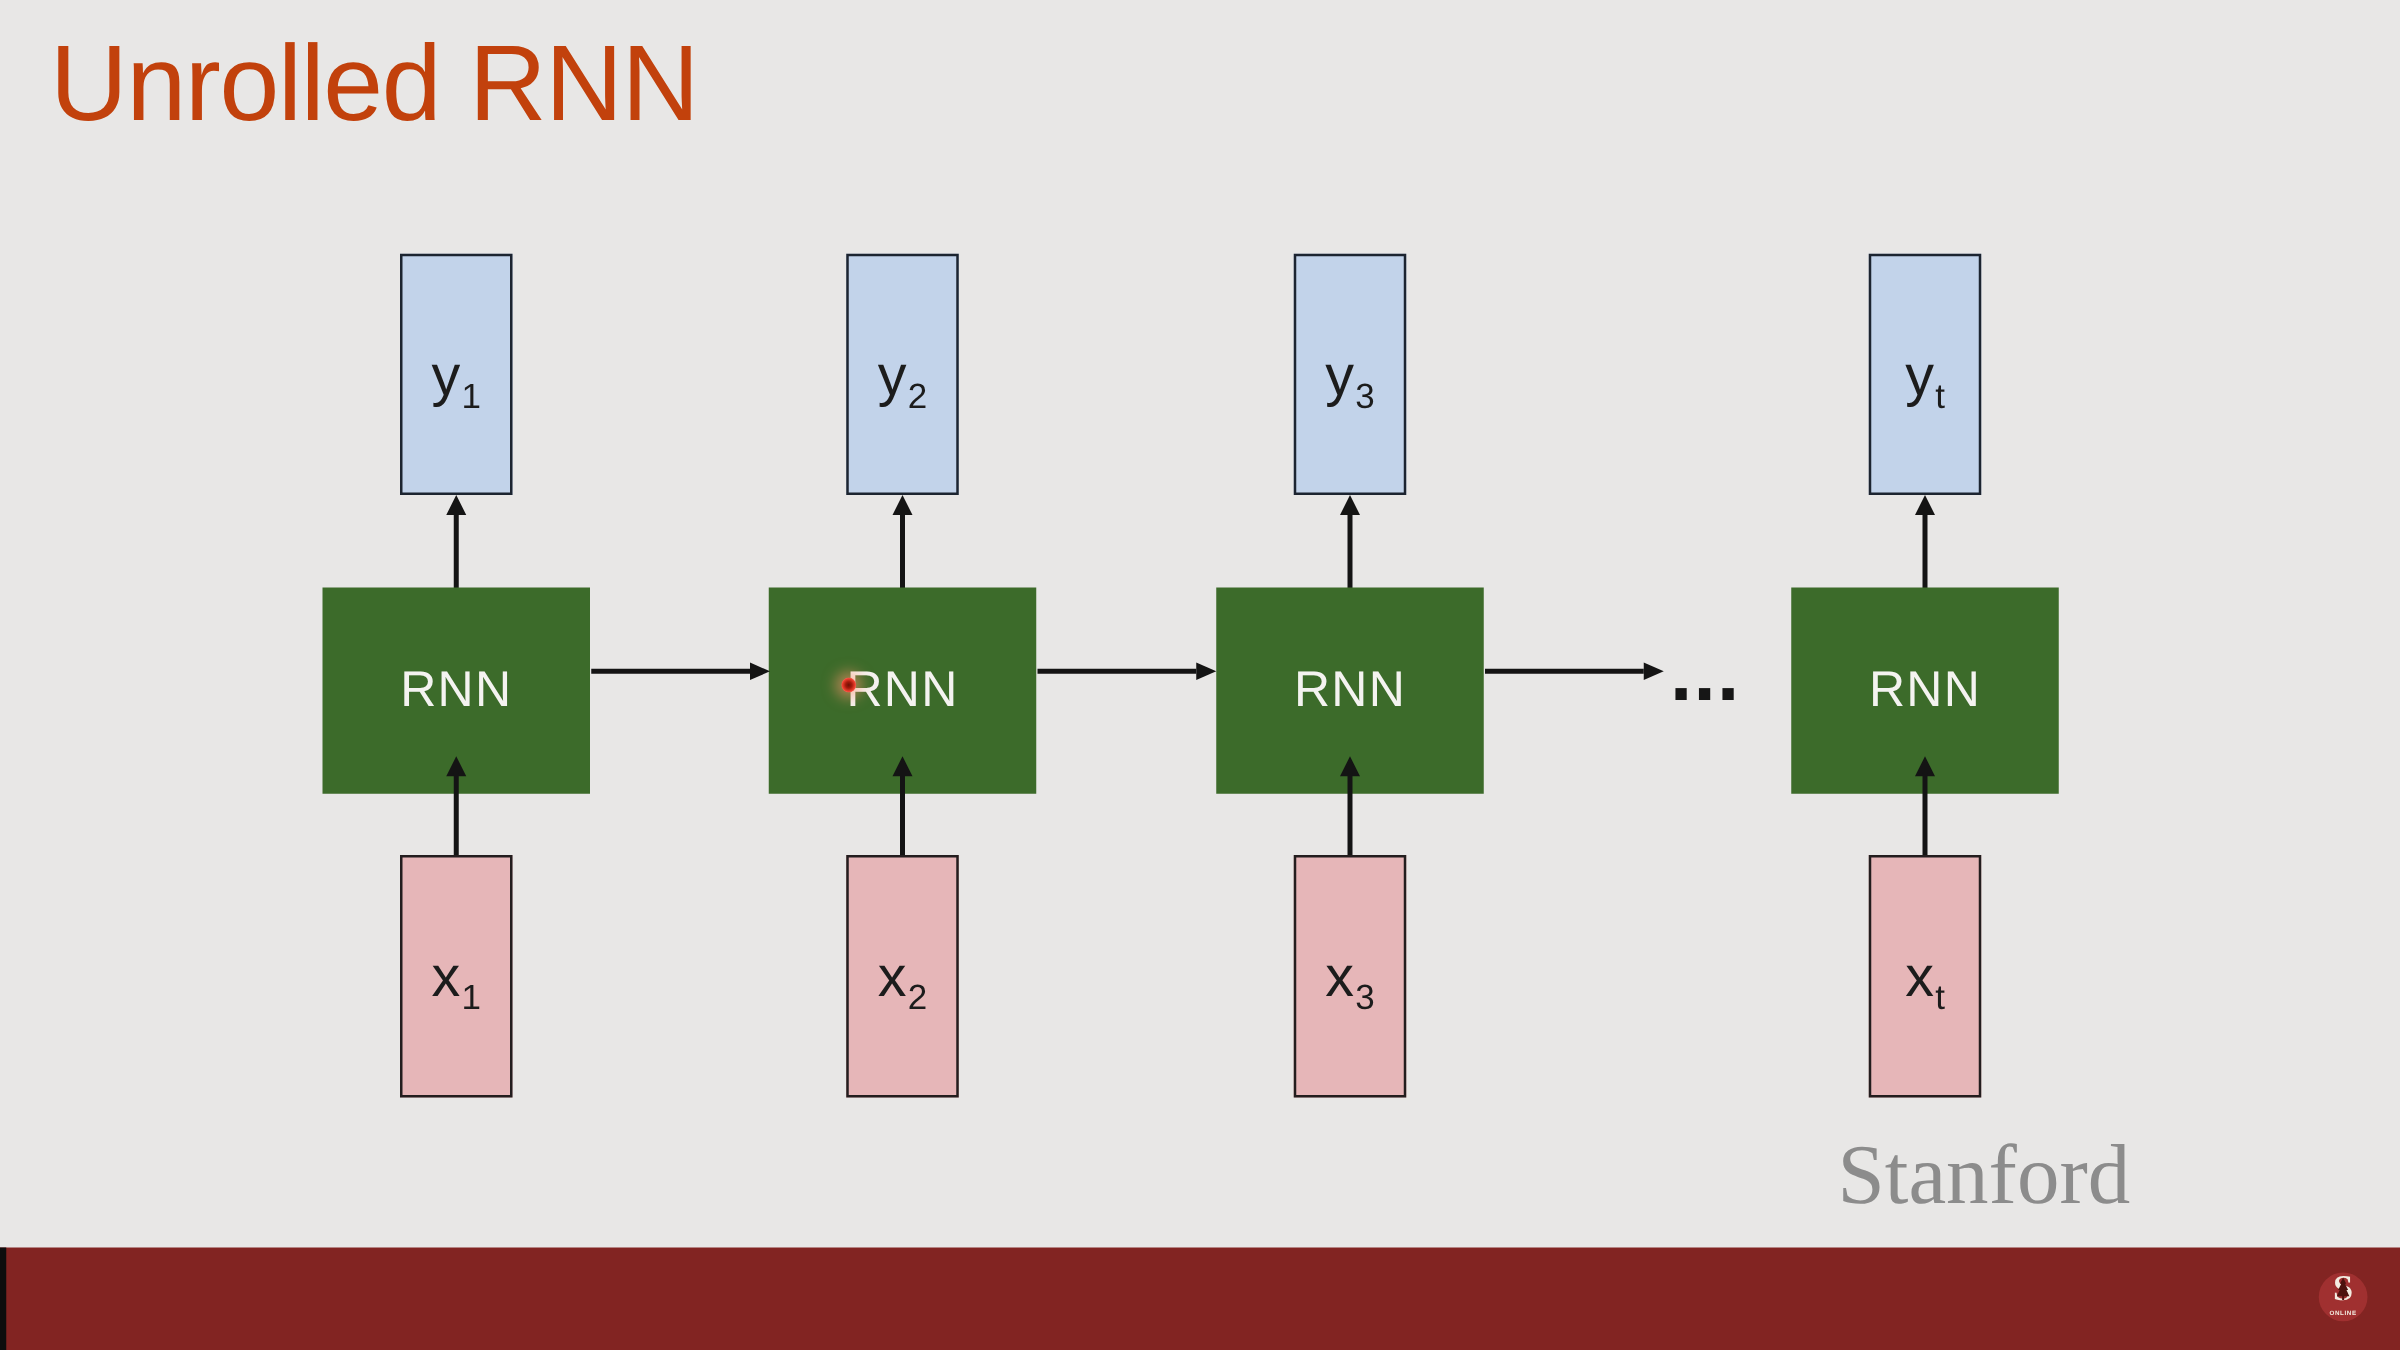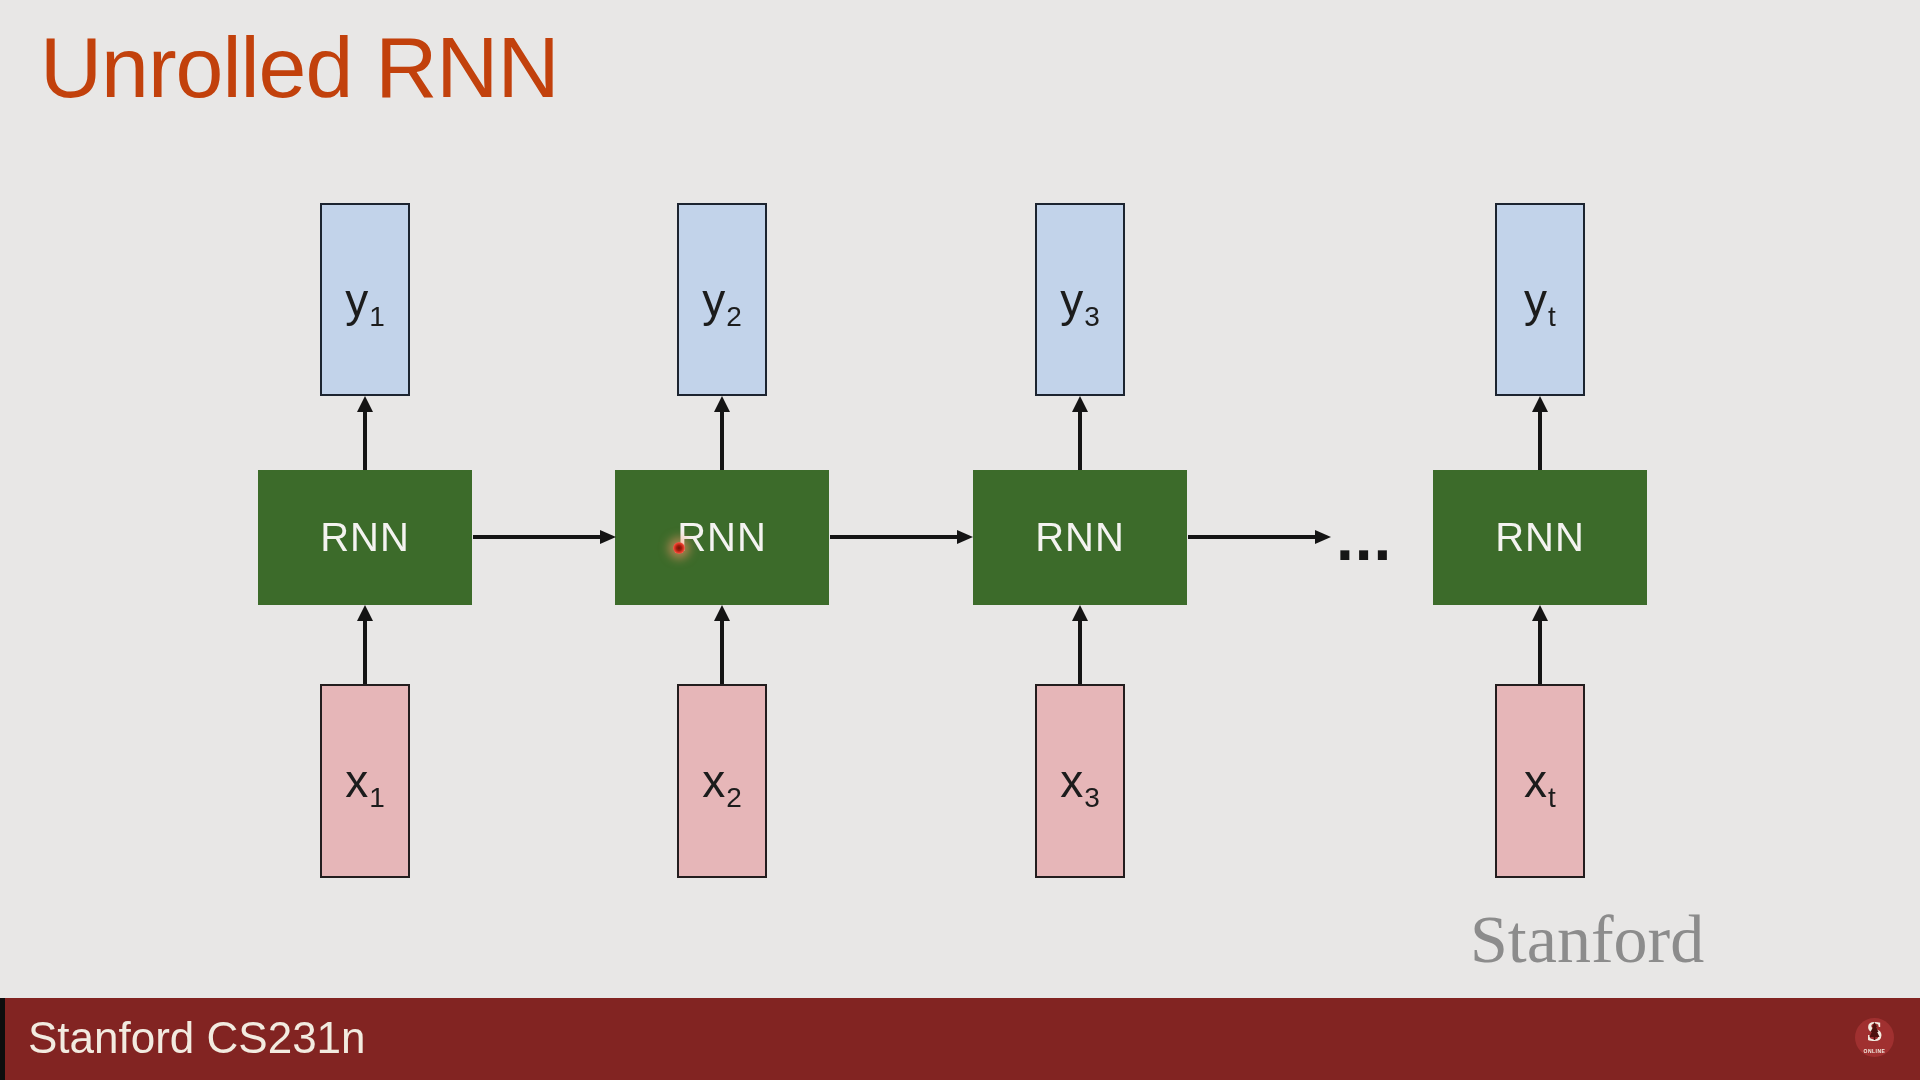--- a/index.html
+++ b/index.html
@@ -57,21 +57,21 @@
     border: 2px solid #231d1e;
   }
   .box-label { display: inline-flex; align-items: baseline; }
   .sub { font-size: 28px; transform: translateY(10px); margin-left: 1px; }
 
   .rnn-box {
     position: absolute;
     left: 0;
     top: 267px;
     width: 214px;
-    height: 135px;
+    height: 165px;
     background: #3c6b2a;
     display: flex;
     align-items: center;
     justify-content: center;
     font-size: 40px;
     letter-spacing: 1px;
     color: #f4f3f0;
   }
 
   
@@ -316,21 +316,20 @@
   </div>
 
 <div class="ellipsis">...</div>
 
 <div class="laser-dot"></div>
 
 <div class="watermark">Stanford</div>
 
 <div class="footer-bar">
   <div class="edge-sliver"></div>
-  <div class="course-label">Stanford CS231n</div>
   <div class="online-logo">
     <div class="logo-s">S</div>
     <svg class="logo-tree" width="11" height="20" viewBox="0 0 11 20">
       <polygon fill="#4d130e" points="5.5,0 8,5 7,5 9.5,10 8.2,10 10.5,15 6.3,15 6.3,18 4.7,18 4.7,15 0.5,15 2.8,10 1.5,10 4,5 3,5"></polygon>
     </svg>
     <div class="logo-caption">ONLINE</div>
   </div>
 </div>
 
 </body></html>

